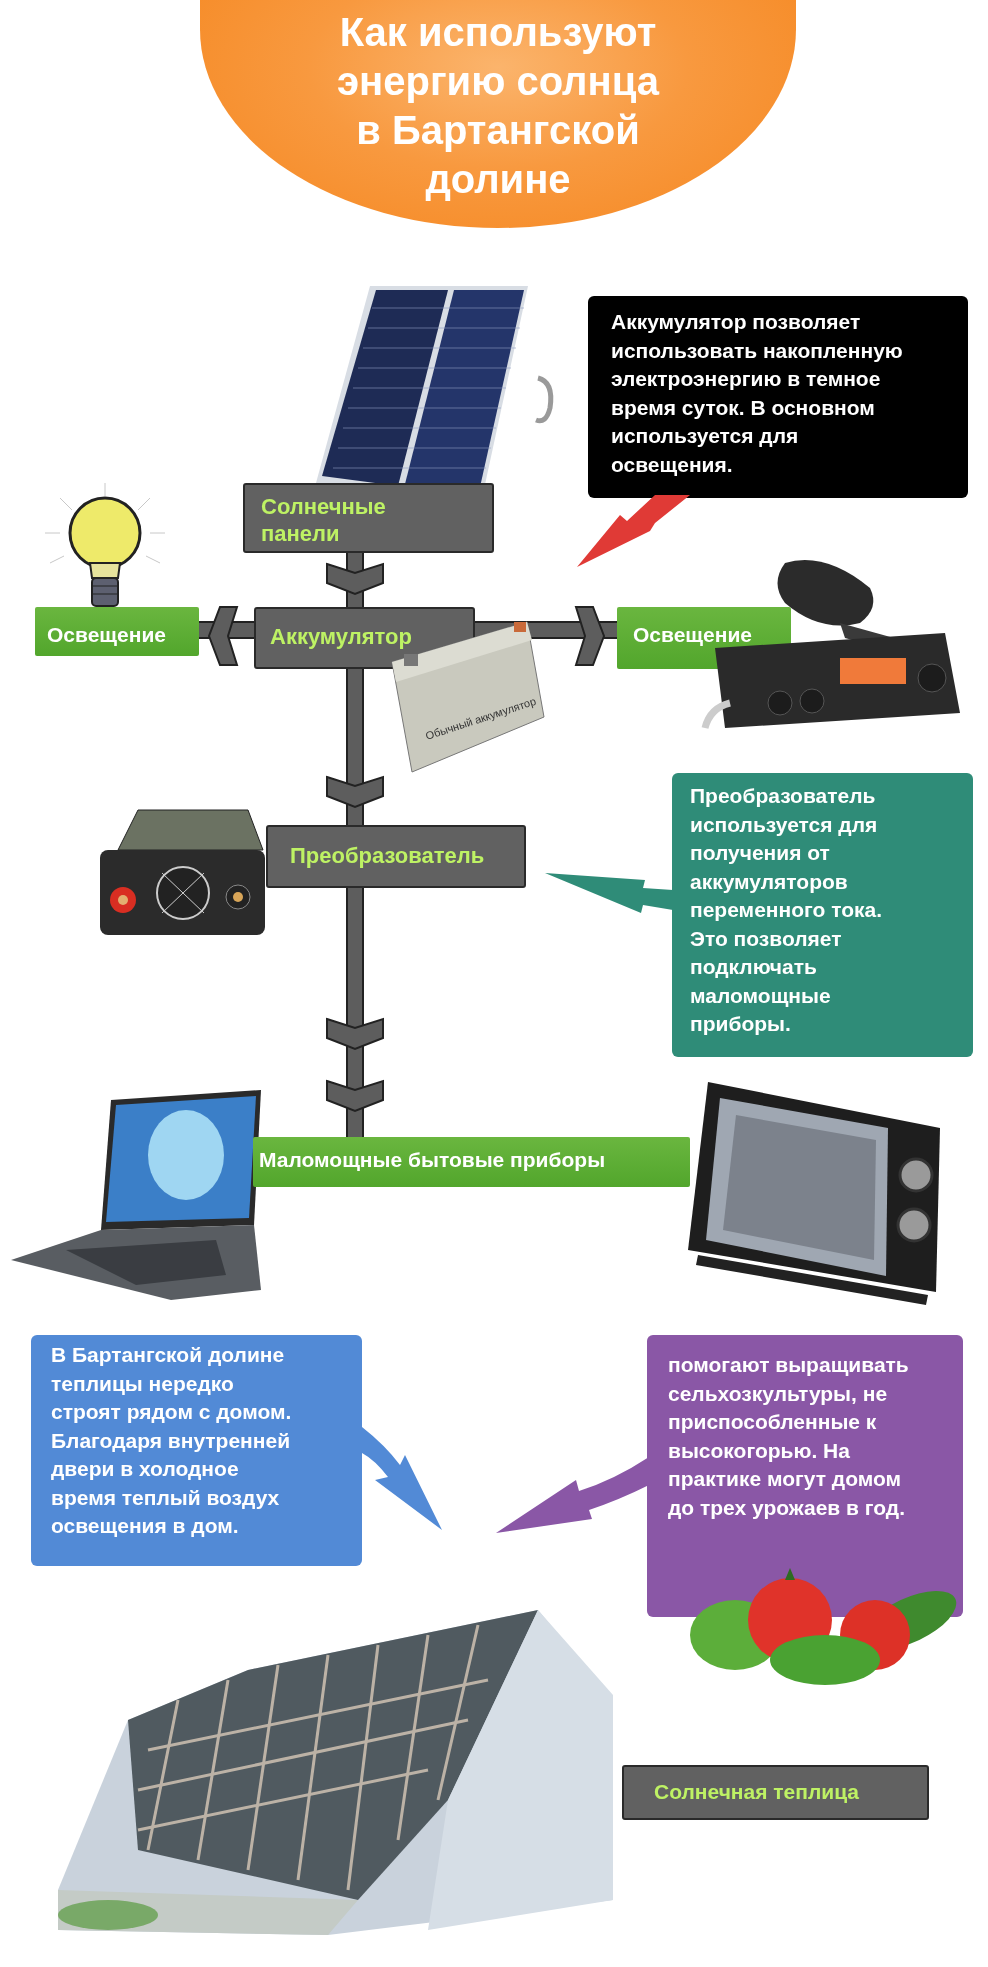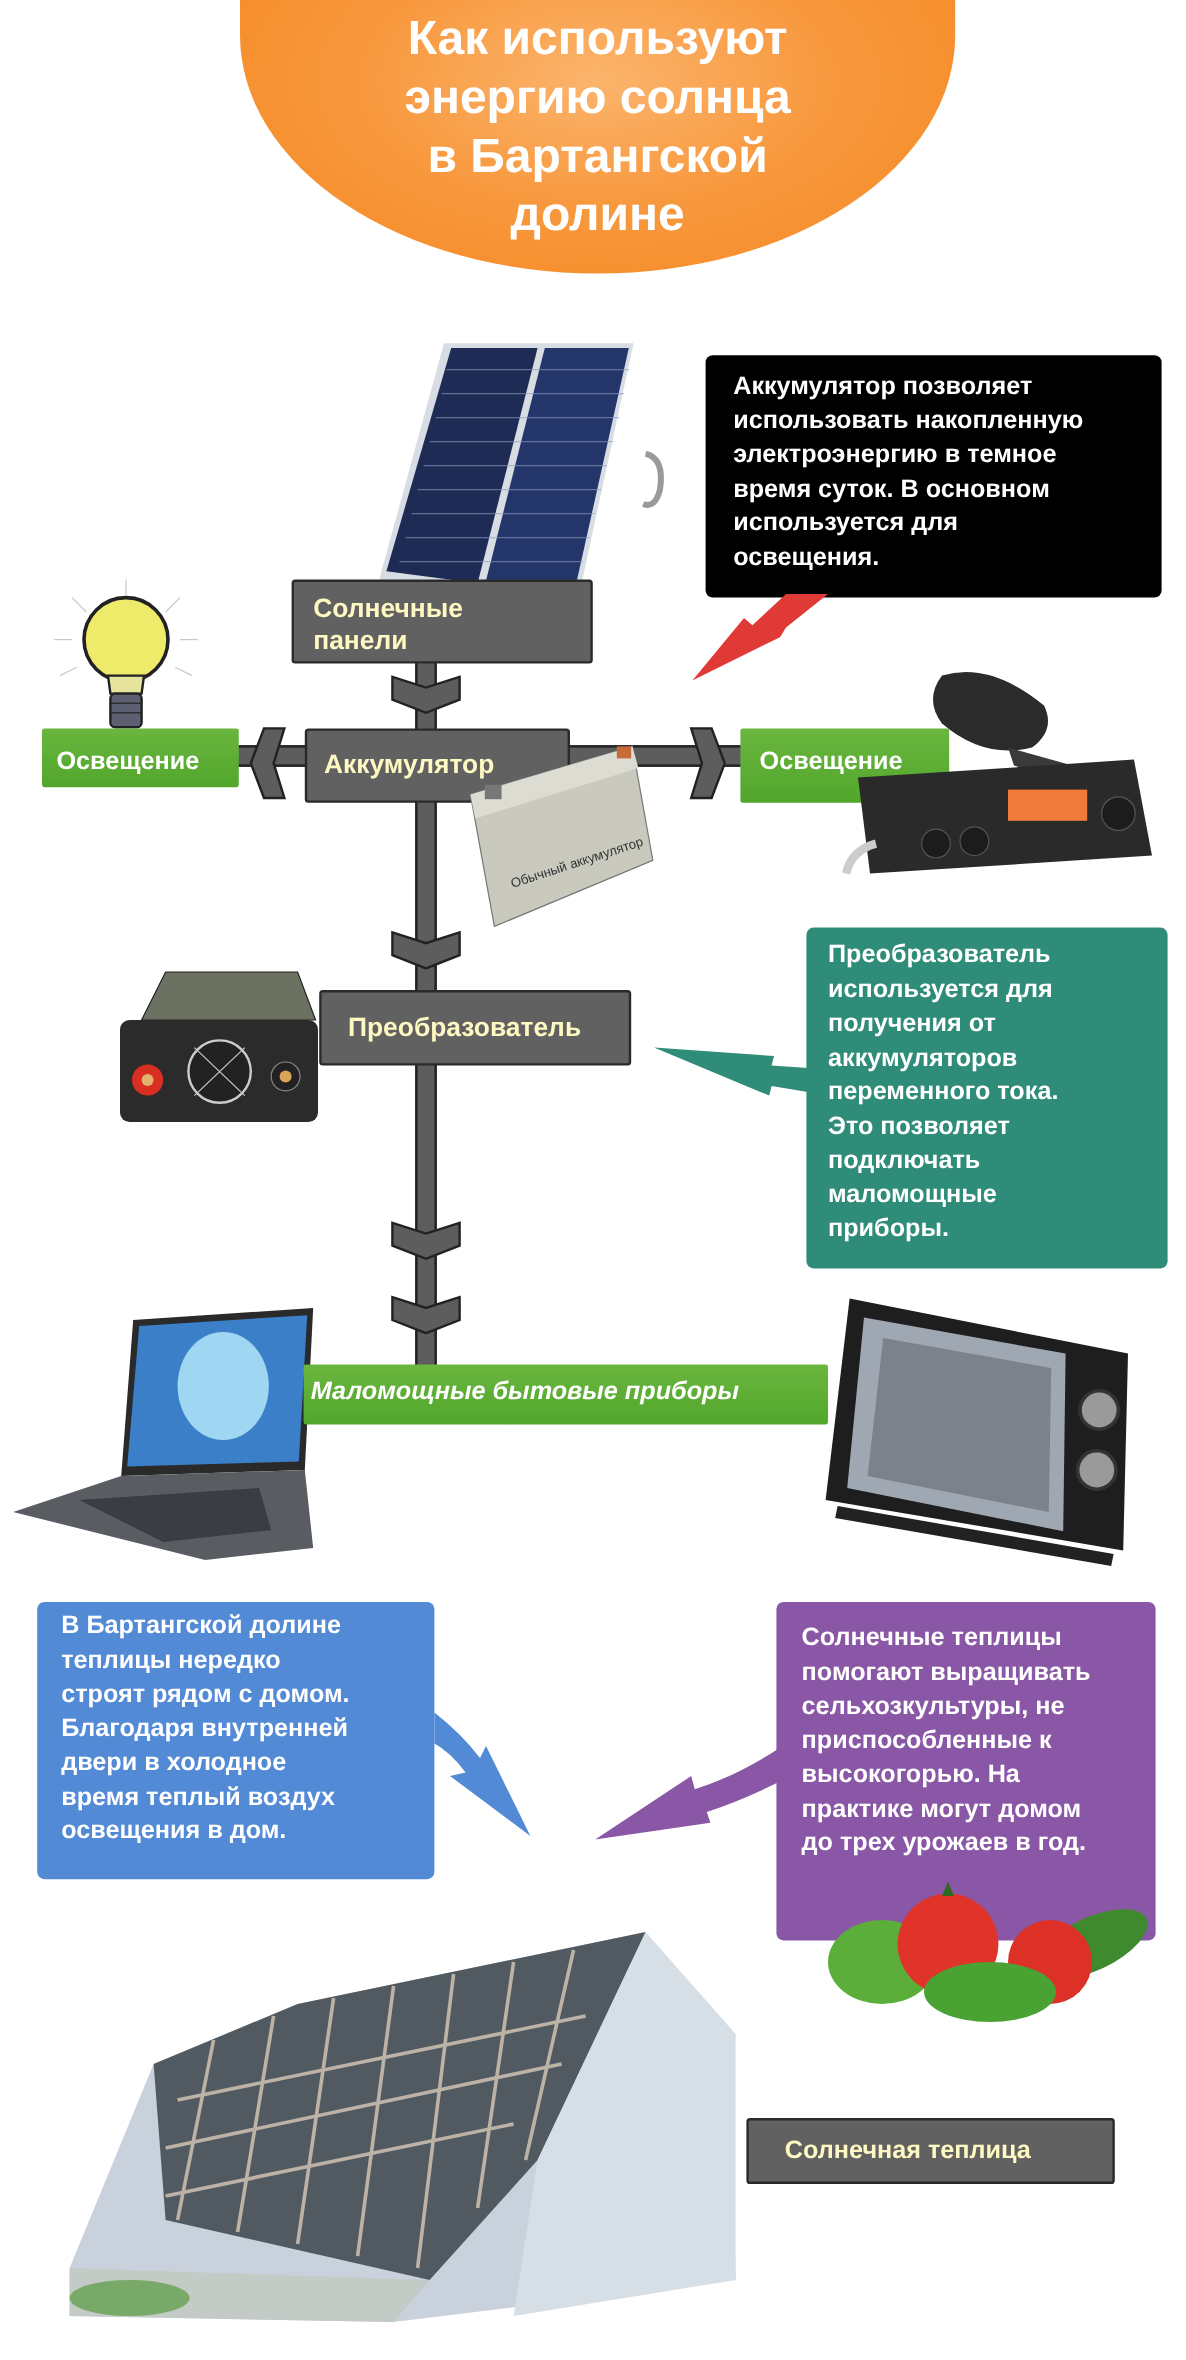--- a/index.html
+++ b/index.html
@@ -1,21 +1,21 @@
 <!DOCTYPE html>
 <html><head>
 <meta charset="utf-8">
 <style>
   html,body{margin:0;padding:0;background:#ffffff;}
   body{width:988px;height:1967px;position:relative;overflow:hidden;font-family:"Liberation Sans",sans-serif;}
   .abs{position:absolute;}
   .title-blob{left:200px;top:-40px;width:596px;height:268px;border-radius:0 0 300px 300px / 0 0 200px 200px;
     background:radial-gradient(ellipse at 50% 40%,#fbb46c 0%,#f8993f 45%,#f5861e 100%);}
   .title-text{left:200px;top:8px;width:596px;text-align:center;color:#fff;font-weight:bold;font-size:40px;line-height:49px;}
-  .dark-box{background:#616161;border:2px solid #2a2a2a;border-radius:3px;color:#fef9c3;font-weight:bold;box-sizing:border-box;}
+  .dark-box{background:#616161;border:2px solid #2a2a2a;border-radius:3px;color:#bef264;font-weight:bold;box-sizing:border-box;}
   .green-box{background:linear-gradient(#6ab63f,#52a62c);color:#fff;font-weight:bold;box-sizing:border-box;border-radius:2px;}
   .callout{color:#fff;font-weight:bold;font-size:21px;line-height:28.5px;box-sizing:border-box;border-radius:6px;}
   .line-v{background:#5d5d5d;border-left:2px solid #222;border-right:2px solid #222;box-sizing:border-box;}
   .line-h{background:#5d5d5d;border-top:2px solid #222;border-bottom:2px solid #222;box-sizing:border-box;}
   svg{position:absolute;overflow:visible;}
 </style>
 </head>
 <body>
 
 <div class="abs title-blob"></div>
@@ -164,21 +164,21 @@
   </svg>
 
 <svg style="left:6px;top:1090px;" width="260" height="210" viewBox="0 0 260 210">
   <polygon points="105,10 255,0 248,135 95,140" fill="#2a2a2a"></polygon>
   <polygon points="110,15 250,6 243,128 100,132" fill="#3b7fc8"></polygon>
   <ellipse cx="180" cy="65" rx="38" ry="45" fill="#9fd6f2"></ellipse>
   <polygon points="95,140 248,135 255,200 165,210 5,170" fill="#595d62"></polygon>
   <polygon points="60,160 210,150 220,185 130,195" fill="#3a3d42"></polygon>
 </svg>
 
-<div class="abs green-box" style="left:253px;top:1137px;width:437px;height:50px;padding:11px 0 0 6px;font-size:21px;font-style:italic;">
+<div class="abs green-box" style="left:253px;top:1137px;width:437px;height:50px;padding:11px 0 0 6px;font-size:21px;">
   <span>Маломощные бытовые приборы</span>
 </div>
 
 <svg style="left:678px;top:1080px;" width="270" height="225" viewBox="0 0 270 225">
   <polygon points="30,2 262,48 258,212 10,170" fill="#1e1e1e"></polygon>
   <polygon points="42,18 210,48 208,196 28,160" fill="#9fa7b2"></polygon>
   <polygon points="58,35 198,60 196,180 45,150" fill="#7c828c"></polygon>
   <circle cx="238" cy="95" r="16" fill="#9a9a9a" stroke="#333" stroke-width="3"></circle>
   <circle cx="236" cy="145" r="16" fill="#9a9a9a" stroke="#333" stroke-width="3"></circle>
   <polygon points="20,175 250,215 248,225 18,185" fill="#222"></polygon>
@@ -191,21 +191,20 @@
   <div>Благодаря внутренней</div>
   <div>двери в холодное</div>
   <div>время теплый воздух</div>
   <div>освещения в дом.</div>
 </div>
 <svg style="left:360px;top:1425px;" width="90" height="110" viewBox="0 0 90 110">
     <path d="M2 2 Q25 20 40 40 L45 30 L82 105 L15 55 L28 52 Q15 35 2 28 Z" fill="#528ad6"></path>
   </svg>
 
 <div class="abs callout" style="left:647px;top:1335px;width:316px;height:282px;background:#8a57a6;padding:16px 0 0 21px;">
-  <div>Солнечные теплицы</div>
   <div>помогают выращивать</div>
   <div>сельхозкультуры, не</div>
   <div>приспособленные к</div>
   <div>высокогорью. На</div>
   <div>практике могут домом</div>
   <div>до трех урожаев в год.</div>
 </div>
 <svg style="left:494px;top:1455px;" width="160" height="80" viewBox="0 0 160 80">
     <path d="M155 2 L155 30 Q125 45 95 55 L98 64 L2 78 L82 25 L85 36 Q120 25 155 2 Z" fill="#8a57a6"></path>
   </svg>

